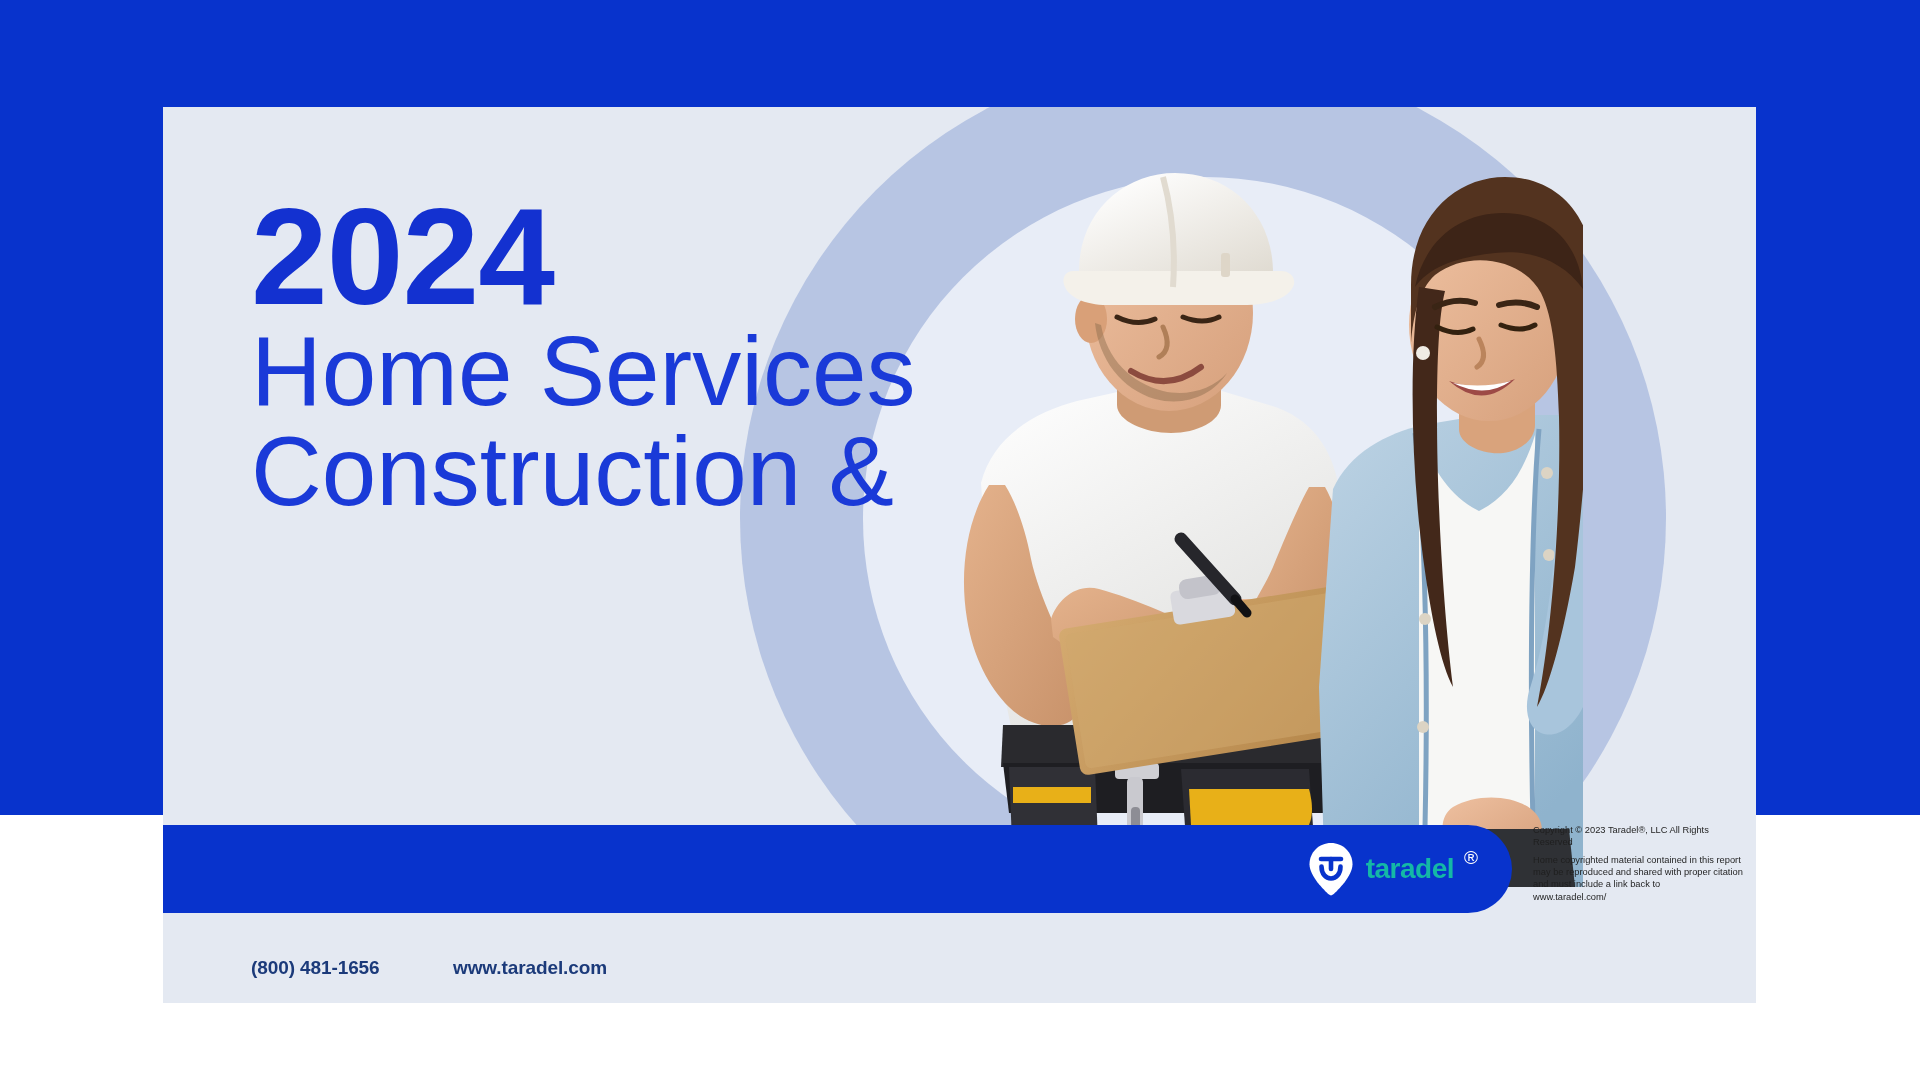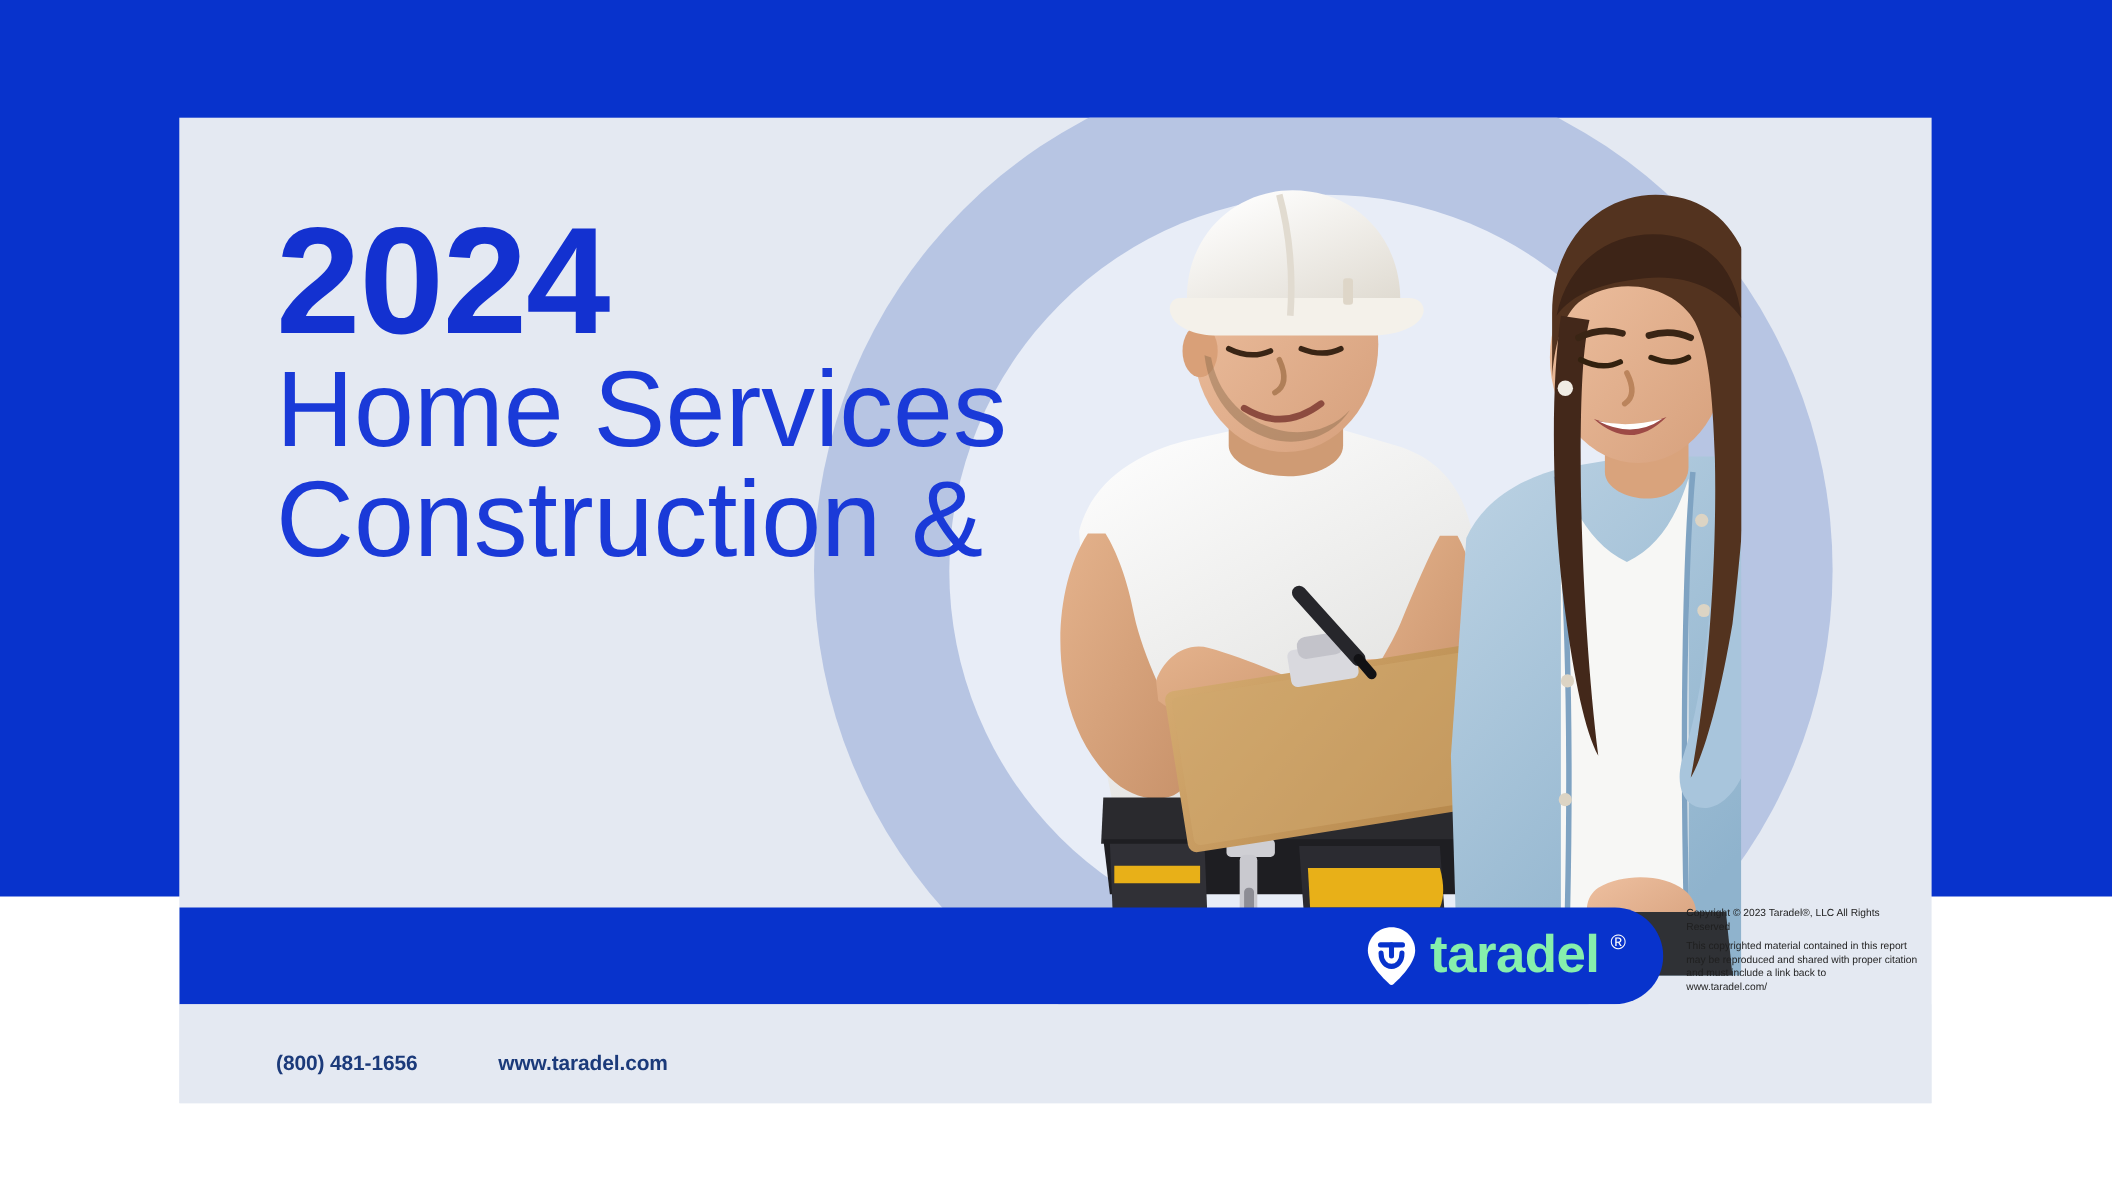--- a/index.html
+++ b/index.html
@@ -83,23 +83,23 @@
     justify-content:flex-end;
     padding-right:34px;
   }
   #logo {
     display:flex;
     align-items:center;
     gap:12px;
   }
   .logo-pin { width:46px; height:54px; flex:none; }
   .logo-word {
-    font-size:48px;
+    font-size:28px;
     font-weight:700;
-    color:#86efac;
+    color:#14b8a6;
     letter-spacing:-0.5px;
     line-height:1;
   }
   .logo-reg {
     font-size:19px;
     color:#ffffff;
     line-height:1;
     align-self:flex-start;
     margin-top:6px;
     margin-left:-2px;
@@ -326,21 +326,21 @@
           <path d="M23 17 L23 27" stroke="#0833cc" stroke-width="4.6" stroke-linecap="round"></path>
           <path d="M13.5 24.5 C13.5 32 17.8 36.5 23 36.5 C28.2 36.5 32.5 32 32.5 24.5" stroke="#0833cc" stroke-width="4.6" fill="none" stroke-linecap="round"></path>
         </svg>
         <span class="logo-word">taradel</span>
         <span class="logo-reg">®</span>
       </div>
     </div>
 
     <div id="copyright">
       <div class="cr-head">Copyright © 2023 Taradel®, LLC All Rights Reserved</div>
-      <div class="cr-body">This copyrighted material contained in this report may be reproduced and shared with proper citation and must include a link back to</div>
+      <div class="cr-body">Home copyrighted material contained in this report may be reproduced and shared with proper citation and must include a link back to</div>
       <div class="cr-link">www.taradel.com/</div>
     </div>
 
     <div id="footer">
       <span id="f-phone" class="f-item">(800) 481-1656</span>
       <span id="f-web" class="f-item">www.taradel.com</span>
     </div>
 
   </div>
 </div>

